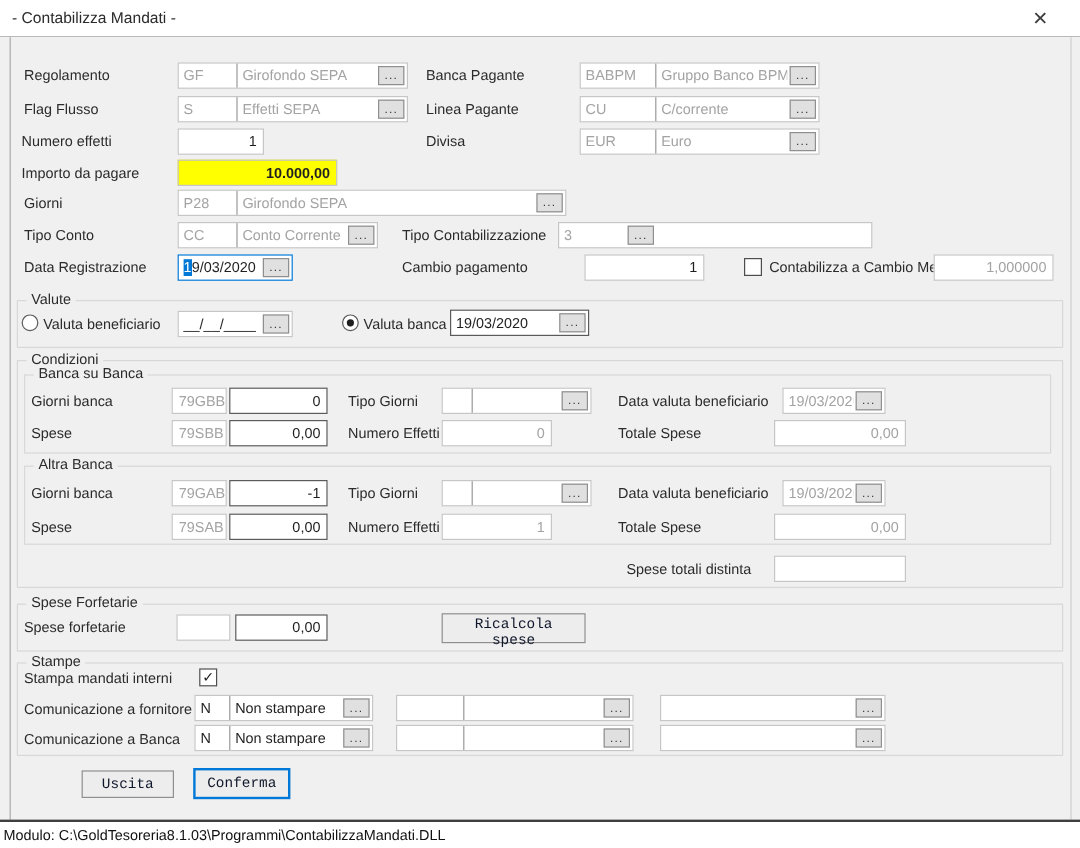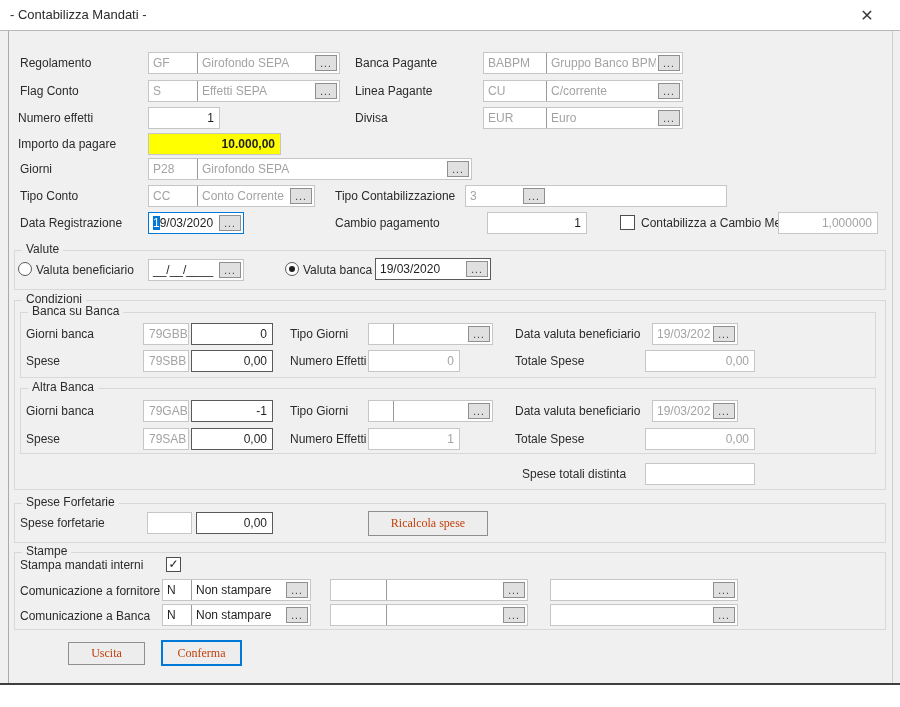--- a/index.html
+++ b/index.html
@@ -33,21 +33,21 @@
   .c-desc.black{color:#1f1f1f}
   .c-text{flex:1 1 auto;line-height:20px;padding:0 4px;color:#1f1f1f;white-space:nowrap;overflow:hidden;min-width:0}
   .c-text.gray{color:#a3a3a3}
   .dots{flex:0 0 22px;width:22px;height:16px;margin:0 2px;border:1px solid #8f8f8f;background:#e0e0e0;font-size:10px;line-height:11px;text-align:center;color:#333;padding:0;letter-spacing:1px;cursor:pointer;font-family:inherit}
   .sel{background:#0078d7;color:#fff}
 
   .checkbox{position:absolute;width:15px;height:15px;box-sizing:border-box;border:1px solid #4d4d4d;background:#fff;text-align:center;line-height:13px;font-size:12px;color:#222;cursor:pointer}
   .radio{position:absolute;width:14px;height:14px;box-sizing:border-box;border:1px solid #5a5a5a;border-radius:50%;background:#fff;cursor:pointer}
   .radio.checked::after{content:"";position:absolute;left:3px;top:3px;width:6px;height:6px;border-radius:50%;background:#1f1f1f}
 
-  .btn{position:absolute;box-sizing:border-box;background:#ededed;border:1px solid #8f8f8f;font-family:Liberation Serif, serif;font-size:12px;color:#c2410c;cursor:pointer}
+  .btn{position:absolute;box-sizing:border-box;background:#ededed;border:1px solid #8f8f8f;font-family:Liberation Mono, monospace;font-size:12px;color:#0f172a;cursor:pointer}
   .btn.primary{border:2px solid #0078d7}
 
   .statusline{position:absolute;left:0;top:683px;width:900px;height:2px;background:#3f3f3f}
   .statusbar{position:absolute;left:0;top:685px;width:900px;height:22px;background:#fff;line-height:22px;padding-left:3px;box-sizing:border-box;color:#111;white-space:nowrap}
 </style>
 </head>
 <body>
 
 <div class="window">
 
@@ -67,21 +67,21 @@
     <span class="c-desc">Girofondo SEPA</span>
     <button class="dots">...</button>
   </div>
   <span class="lbl" style="left:355px;top:52px">Banca Pagante</span>
   <div class="composite" style="left:483px;top:52px;width:200px">
     <span class="c-code w62">BABPM</span>
     <span class="c-desc">Gruppo Banco BPM</span>
     <button class="dots">...</button>
   </div>
 
-  <span class="lbl" style="left:20px;top:80px">Flag Conto</span>
+  <span class="lbl" style="left:20px;top:80px">Flag Flusso</span>
   <div class="composite" style="left:148px;top:80px;width:192px">
     <span class="c-code">S</span>
     <span class="c-desc">Effetti SEPA</span>
     <button class="dots">...</button>
   </div>
   <span class="lbl" style="left:355px;top:80px">Linea Pagante</span>
   <div class="composite" style="left:483px;top:80px;width:200px">
     <span class="c-code w62">CU</span>
     <span class="c-desc">C/corrente</span>
     <button class="dots">...</button>
@@ -245,14 +245,15 @@
   </div>
   <div class="composite" style="left:550px;top:604px;width:188px">
     <span class="c-text"></span>
     <button class="dots">...</button>
   </div>
 
   <button class="btn" style="left:68px;top:642px;width:77px;height:23px">Uscita</button>
   <button class="btn primary" style="left:161px;top:640px;width:81px;height:26px">Conferma</button>
 
   <div class="statusline"></div>
+  <div class="statusbar">Modulo: C:\GoldTesoreria8.1.03\Programmi\ContabilizzaMandati.DLL</div>
 
 </div>
 
 </body></html>

